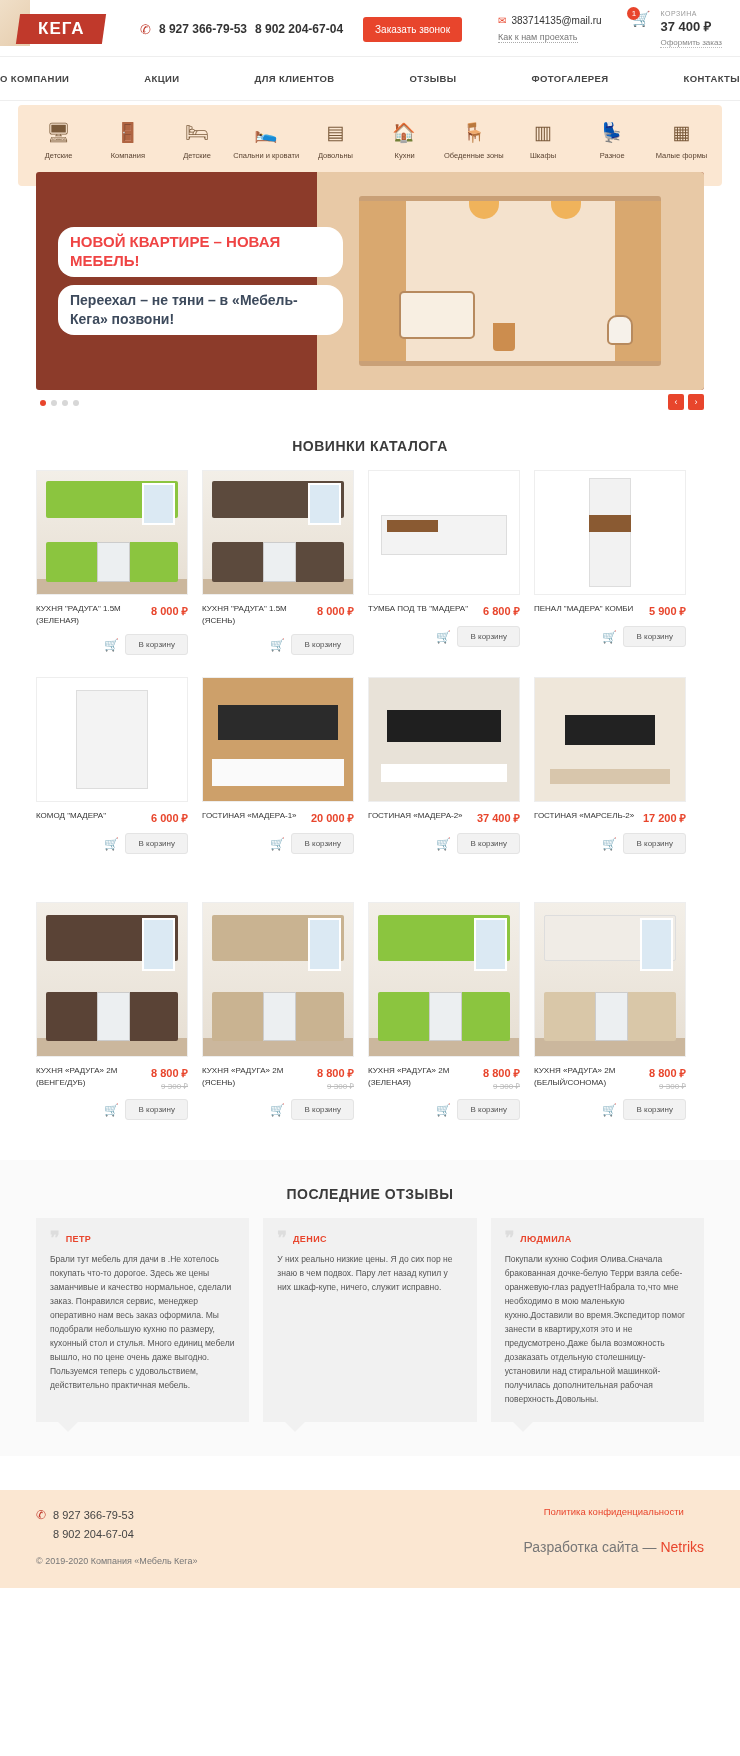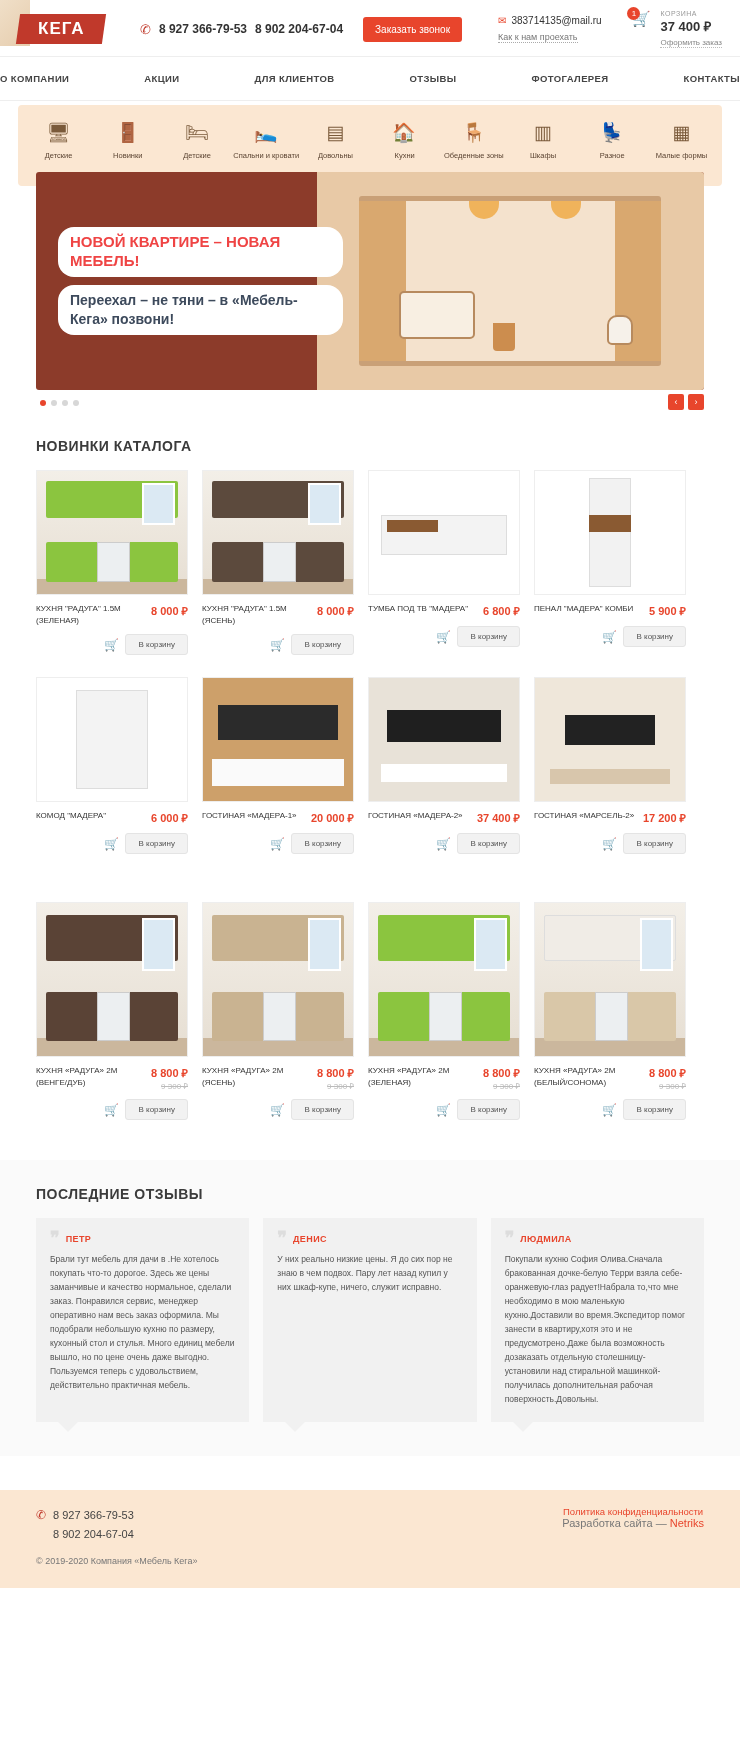--- a/index.html
+++ b/index.html
@@ -127,21 +127,21 @@
   .dot { width:6px; height:6px; border-radius:50%; background:#d7d7d7; }
   .dot.active { background:#e8452c; }
   .arrows { position:absolute; right:36px; display:flex; gap:4px; margin-top:-12px; }
   .arrow { width:16px; height:16px; background:#e8452c; color:#fff; font-size:9px;
     display:flex; align-items:center; justify-content:center; border-radius:2px; cursor:pointer; }
 
   
   .section { padding: 26px 36px 0 36px; }
   .section-title {
     font-size:14px; font-weight:bold; color:#3b3b3b; text-transform:uppercase;
-    letter-spacing:.5px; margin-bottom:16px;
+    letter-spacing:.5px; margin-bottom:16px;text-align:center;
   }
   .grid { display:flex; flex-wrap:wrap; gap:0 14px; }
   .card { width:152px; margin-bottom:22px; }
   .card-img {
     width:152px; height:125px; border:1px solid #eee; background:#f5f5f5;
     position:relative; overflow:hidden;
   }
   .card-meta { display:flex; justify-content:space-between; align-items:flex-start; margin-top:8px; gap:4px; }
   .card-name { font-size:8px; color:#333; text-transform:uppercase; line-height:1.45; flex:1; }
   .card-price { font-size:11px; font-weight:bold; color:#e8452c; white-space:nowrap; }
@@ -174,21 +174,21 @@
 
   
   .footer { background:#fbe7d2; padding:16px 36px 22px 36px; margin-top:34px; }
   .footer-inner { display:flex; justify-content:space-between; align-items:flex-start; }
   .f-phones { display:flex; gap:7px; }
   .f-ico { color:#c0392b; font-size:12px; margin-top:2px; }
   .f-phone { font-size:11px; color:#444; line-height:1.7; }
   .f-copy { font-size:9px; color:#777; margin-top:12px; }
   .f-right { text-align:center; }
   .f-policy { font-size:9.5px; color:#e8452c; }
-  .f-dev { font-size:11px; color:#777; }
+  .f-dev { font-size:14px; color:#777; margin-top:22px; }
   .f-dev a { color:#e8452c; text-decoration:none; }
   .side-deco { position:absolute; top:0; left:0; width:30px; height:46px;
     background:linear-gradient(135deg,#f0dfc8,#e6cdae); z-index:0; }
 </style>
 </head>
 <body>
 
 <div class="page">
 
   <div class="side-deco"></div>
@@ -236,21 +236,21 @@
   </div>
 
 
   <div class="cats">
     <div class="cat">
       <div class="cat-ico">🖥</div>
       <div class="cat-label">Детские</div>
     </div>
     <div class="cat">
       <div class="cat-ico">🚪</div>
-      <div class="cat-label">Новинки</div>
+      <div class="cat-label">Компания</div>
     </div>
     <div class="cat">
       <div class="cat-ico">🛏</div>
       <div class="cat-label">Детские</div>
     </div>
     <div class="cat">
       <div class="cat-ico">🛌</div>
       <div class="cat-label">Спальни и кровати</div>
     </div>
     <div class="cat">

